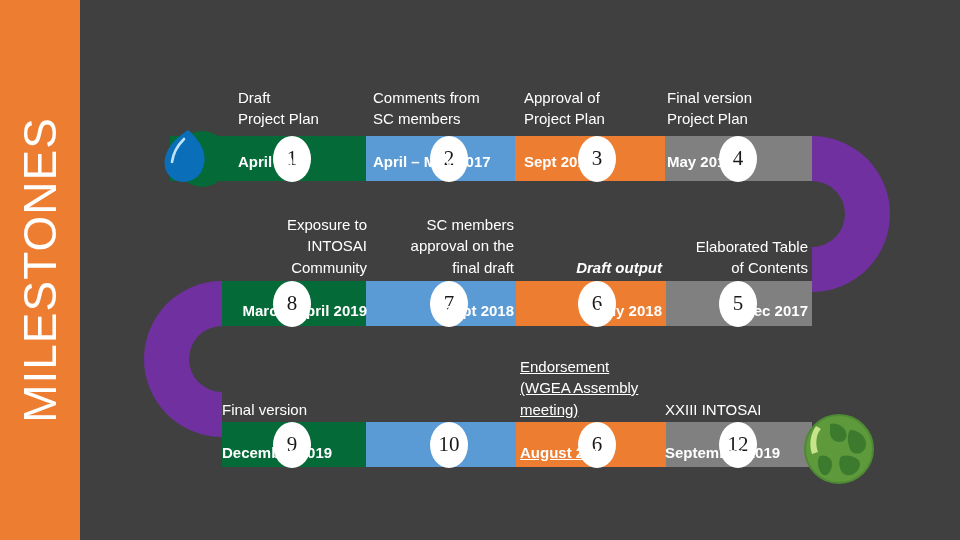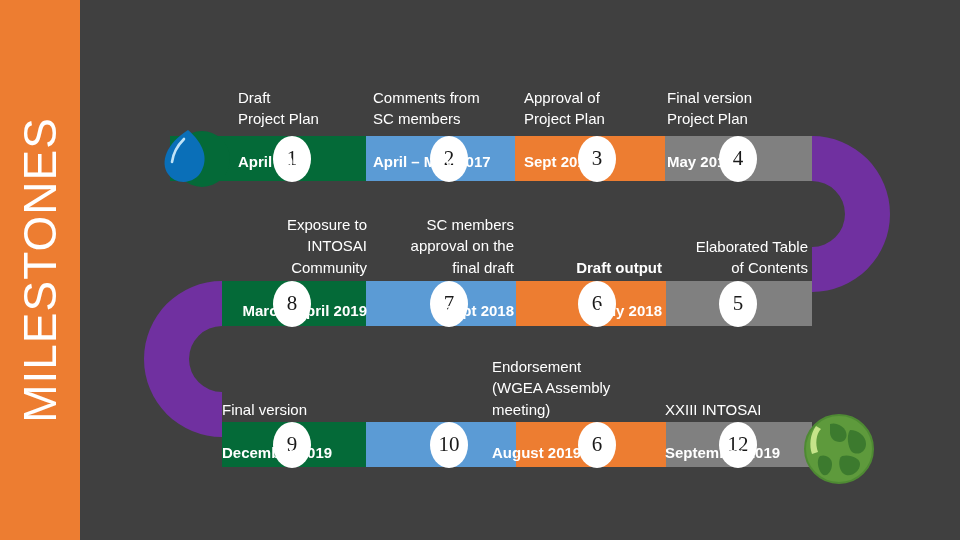--- a/index.html
+++ b/index.html
@@ -59,21 +59,21 @@
   
   .caption {
     position:absolute;
     color:#FFFFFF;
     font-size:15px;
     line-height:21.5px;
     white-space:pre-line;
   }
   .caption .lead { font-weight:400; }
   .caption .date { font-weight:bold; }
-  .caption.bold-body .lead { font-weight:bold; }
+  .caption.bold-body .lead { font-weight:bold;font-style:italic; }
   .cap-left   { text-align:left; }
   .cap-right  { text-align:right; }
 
   
   #droplet-logo { position:absolute; left:158px; top:122px; width:74px; height:74px; }
   #globe-logo   { position:absolute; left:800px; top:410px; width:78px; height:78px; }
 </style>
 </head>
 <body>
 
@@ -152,38 +152,39 @@
 final draft</div>
     <div class="date">Sept 2018</div>
   </div>
   <div class="caption cap-right bold-body" style="left:520px; top:235px; width:142px;">
     <div class="lead">Draft  output</div>
     <div class="date">July 2018</div>
   </div>
   <div class="caption cap-right" style="left:664px; top:214px; width:144px;">
     <div class="lead">Elaborated Table
 of Contents</div>
+    <div class="date">Dec 2017</div>
   </div>
 
   <div class="band" style="left:222px; top:422px; width:590px;">
     <div class="seg green" style="left:0px;   width:144px;"></div>
     <div class="seg blue" style="left:144px; width:150px;"></div>
     <div class="seg orange" style="left:294px; width:150px;"></div>
     <div class="seg gray" style="left:444px; width:146px;"></div>
     <div class="bullet" style="left:70px;">9</div>
     <div class="bullet" style="left:227px;">10</div>
     <div class="bullet" style="left:375px;">6</div>
     <div class="bullet" style="left:516px;">12</div>
   </div>
 
   <div class="caption cap-left" style="left:222px; top:377px; width:144px;">
     <div class="lead">Final version</div>
     <div class="date">December 2019</div>
   </div>
-  <div class="caption cap-left" style="left:492px; top:334px; width:150px;">
+  <div class="caption cap-left" style="left:520px; top:334px; width:150px;text-decoration:underline;">
     <div class="lead">Endorsement
 (WGEA Assembly
 meeting)</div>
     <div class="date">August 2019</div>
   </div>
   <div class="caption cap-left" style="left:665px; top:377px; width:160px;">
     <div class="lead">XXIII INTOSAI</div>
     <div class="date">September 2019</div>
   </div>
 

